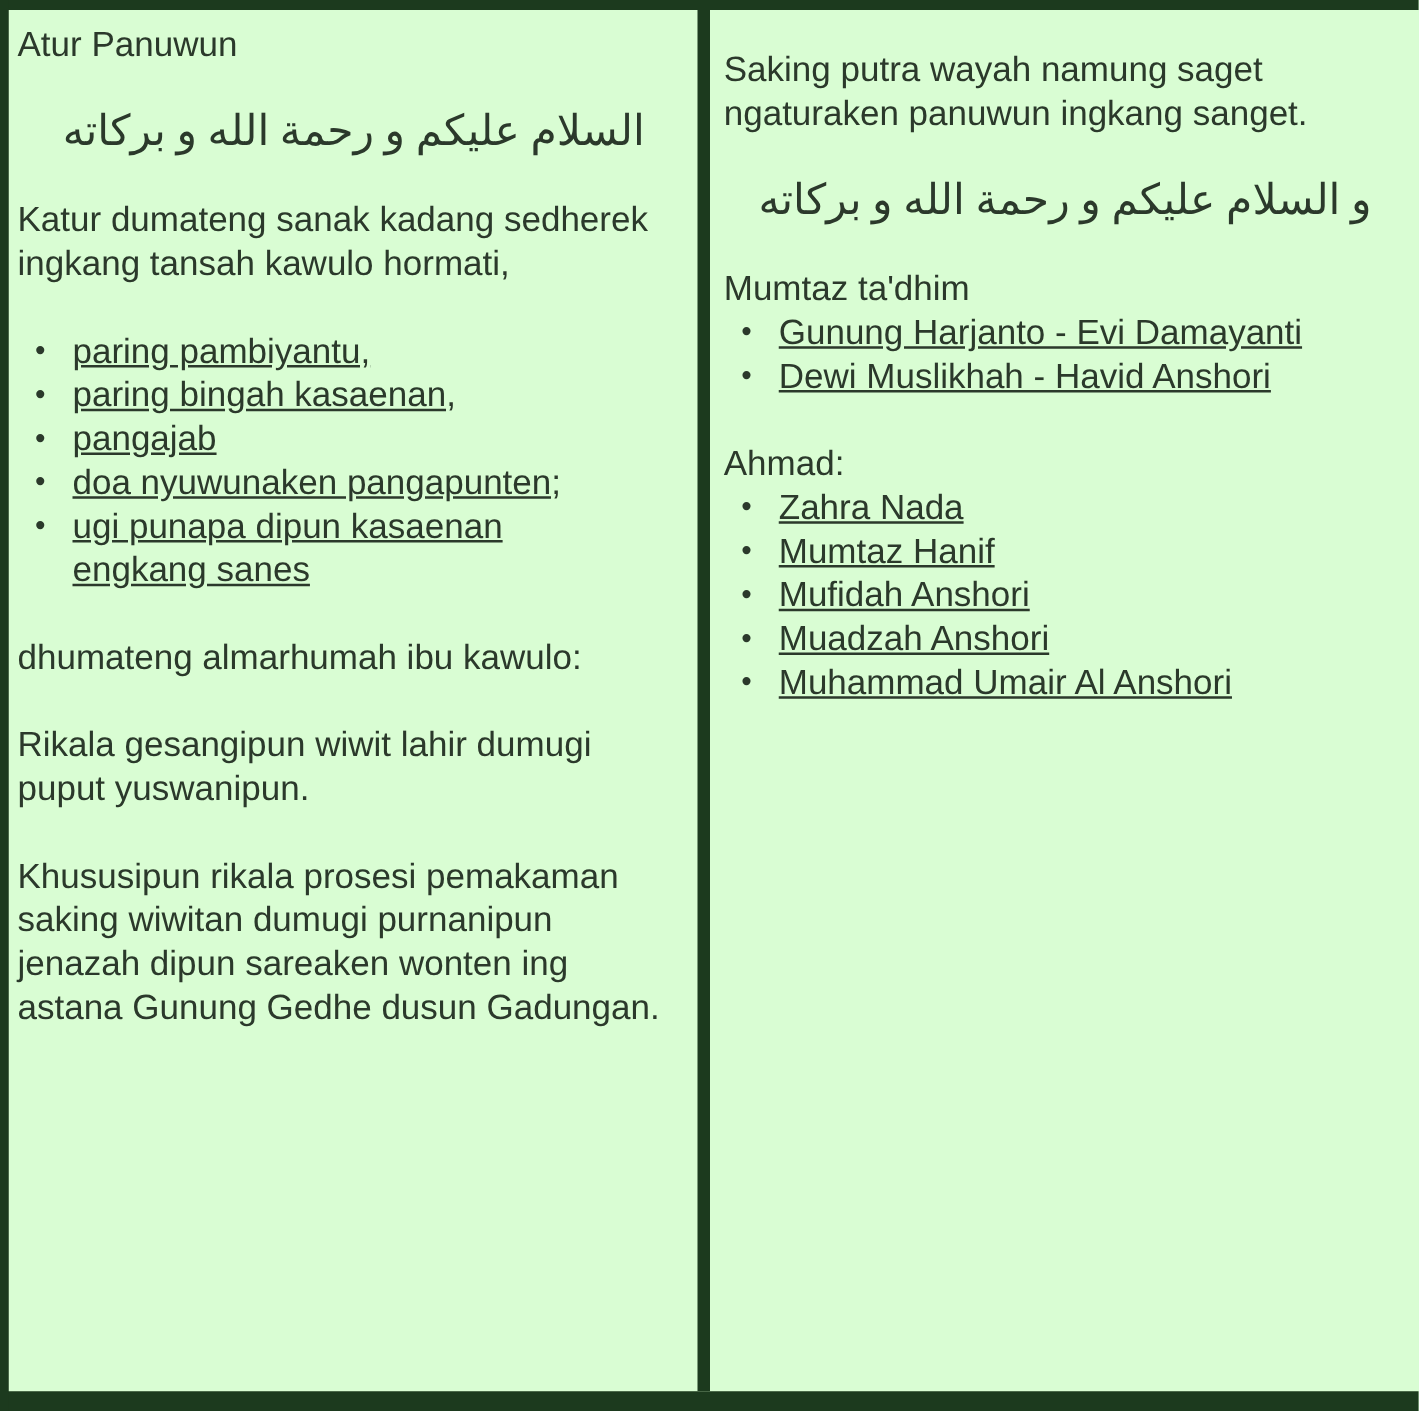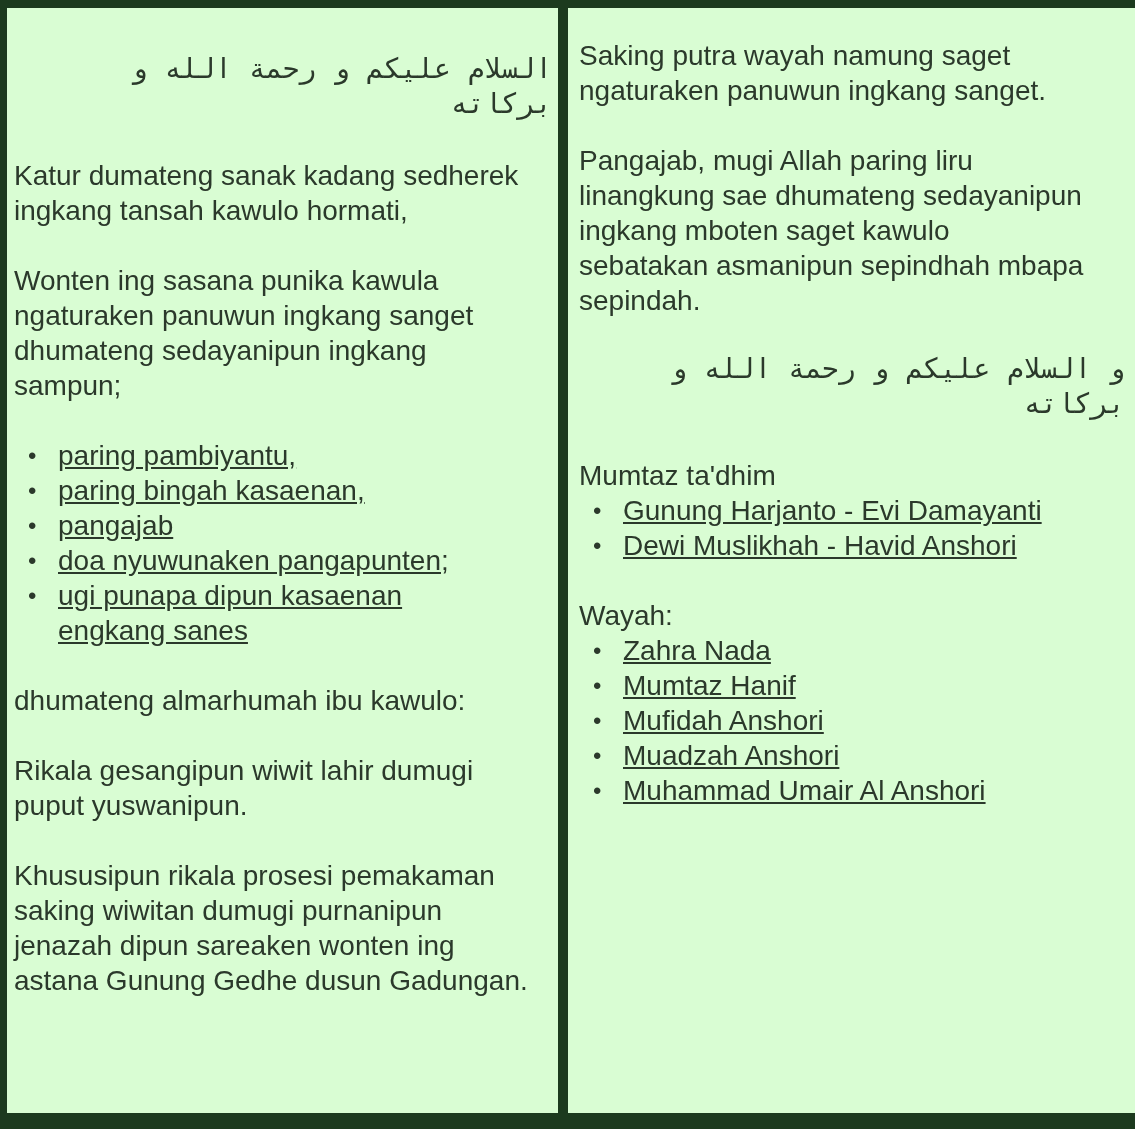--- a/index.html
+++ b/index.html
@@ -41,23 +41,23 @@
   }
   .para {
     margin: 35px 0 0 0;
     white-space: pre-line;
   }
   .first {
     margin-top: 0;
   }
   .arabic {
     direction: rtl;
-    text-align: right;
-    font-family: Liberation Mono, monospace;
-    font-size: 28px;
+    text-align: center;
+    font-family: Liberation Serif, serif;
+    font-size: 34px;
   }
   .bold-name {
     font-weight: bold;
   }
   ul.blist {
     margin: 35px 0 0 0;
     padding: 0;
     list-style: none;
   }
   ul.blist.tight {
@@ -77,30 +77,27 @@
     white-space: pre-line;
     text-decoration: underline;
   }
 </style>
 </head>
 <body>
 
 <div class="page">
 
   <div class="col-left">
+    <div class="para first">Atur Panuwun</div>
 
     <div class="para arabic" dir="rtl">السلام عليكم و رحمة الله و بركاته</div>
 
     <div class="para">Katur dumateng sanak kadang sedherek
 ingkang tansah kawulo hormati,</div>
 
-    <div class="para">Wonten ing sasana punika kawula
-ngaturaken panuwun ingkang sanget
-dhumateng sedayanipun ingkang
-sampun;</div>
 
     <ul class="blist">
       <li>
         <span class="blt">•</span>
         <span class="txt">paring pambiyantu,</span>
       </li>
       <li>
         <span class="blt">•</span>
         <span class="txt">paring bingah kasaenan,</span>
       </li>
@@ -130,43 +127,38 @@
 jenazah dipun sareaken wonten ing
 astana Gunung Gedhe dusun Gadungan.</div>
   </div>
 
   <div class="divider"></div>
 
   <div class="col-right">
     <div class="para first">Saking putra wayah namung saget
 ngaturaken panuwun ingkang sanget.</div>
 
-    <div class="para">Pangajab, mugi Allah paring liru
-linangkung sae dhumateng sedayanipun
-ingkang mboten saget kawulo
-sebatakan asmanipun sepindhah mbapa
-sepindah.</div>
 
 
     <div class="para arabic" dir="rtl">و السلام عليكم و رحمة الله و بركاته</div>
 
     <div class="para">Mumtaz ta'dhim</div>
 
     <ul class="blist tight">
       <li>
         <span class="blt">•</span>
         <span class="txt">Gunung Harjanto - Evi Damayanti</span>
       </li>
       <li>
         <span class="blt">•</span>
         <span class="txt">Dewi Muslikhah - Havid Anshori</span>
       </li>
     </ul>
 
-    <div class="para">Wayah:</div>
+    <div class="para">Ahmad:</div>
     <ul class="blist tight">
       <li>
         <span class="blt">•</span>
         <span class="txt">Zahra Nada</span>
       </li>
       <li>
         <span class="blt">•</span>
         <span class="txt">Mumtaz Hanif</span>
       </li>
       <li>

